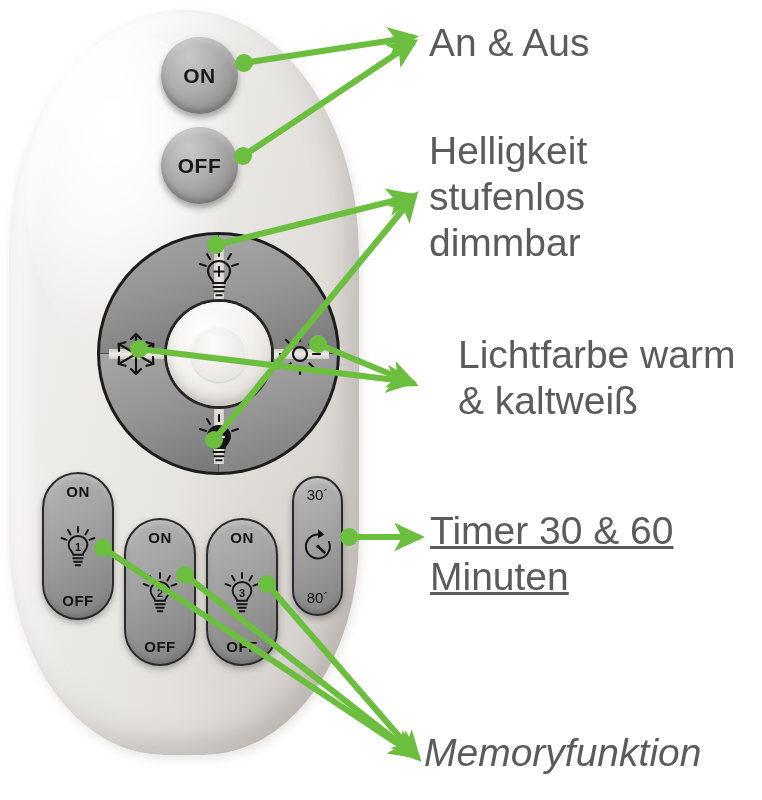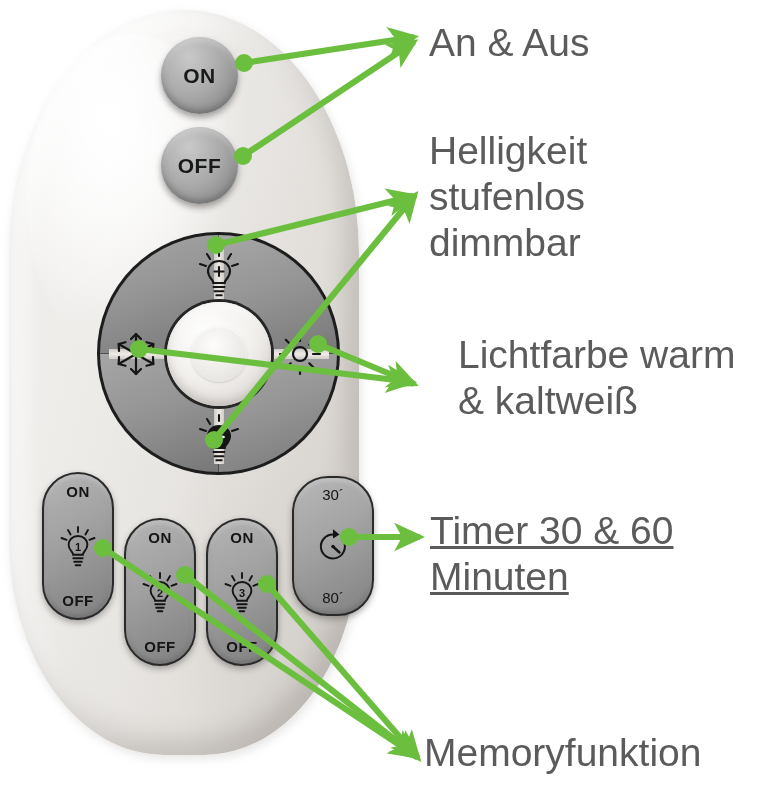--- a/index.html
+++ b/index.html
@@ -146,21 +146,21 @@
   #mem-1{ left:33px; top:462px; width:72px; height:148px;}
   #mem-2{ left:115px;top:508px; width:72px; height:148px;}
   #mem-3{ left:197px;top:508px; width:72px; height:148px;}
   .pill .lbl{ font-size:15px; letter-spacing:.5px; }
   .pill .bulbwrap{ flex:1;display:flex;align-items:center;justify-content:center;}
 
   
   #timer-btn{
     position:absolute;
     left:283px; top:466px;
-    width:82px;height:140px;
+    width:51px;height:140px;
     border-radius:36px;
     background:linear-gradient(150deg,#b8b8b8 0%,#a4a4a4 42%,#919191 74%,#828282 100%);
     box-shadow:0 3px 6px rgba(60,58,56,.4),
       inset 0 -2px 5px rgba(70,70,70,.45),
       inset 0 2px 5px rgba(255,255,255,.4);
     border:2px solid #2a2a2a;
     display:flex;flex-direction:column;
     align-items:center;justify-content:space-between;
     padding:8px 0;
     box-sizing:border-box;
@@ -186,21 +186,21 @@
     color:#5b5b5b;
     font-size:39px;
     line-height:1.18;
     white-space:pre-line;
     font-weight:normal;
   }
   #label-onoff   { left:429px; top:20px;  }
   #label-bright  { left:429px; top:128px; }
   #label-color   { left:425px; top:332px;margin-left:33px; }
   #label-timer   { left:430px; top:508px;text-decoration:underline; }
-  #label-memory  { left:424px; top:730px; }
+  #label-memory  { left:424px; top:730px;font-style:italic; }
 </style>
 </head>
 <body>
 
 <div id="stage">
 
   <div class="remote-wrap">
     <div class="remote-body"></div>
     <div class="remote-sheen"></div>
 

